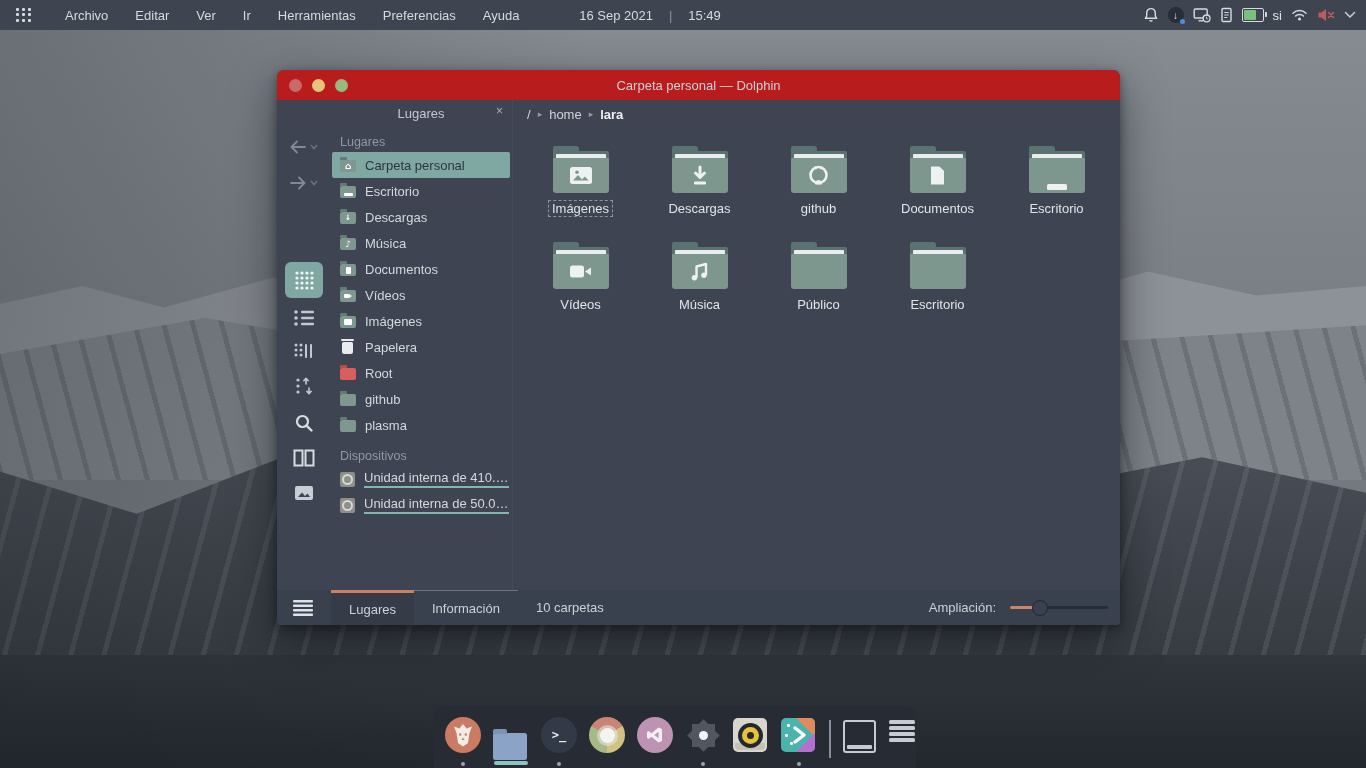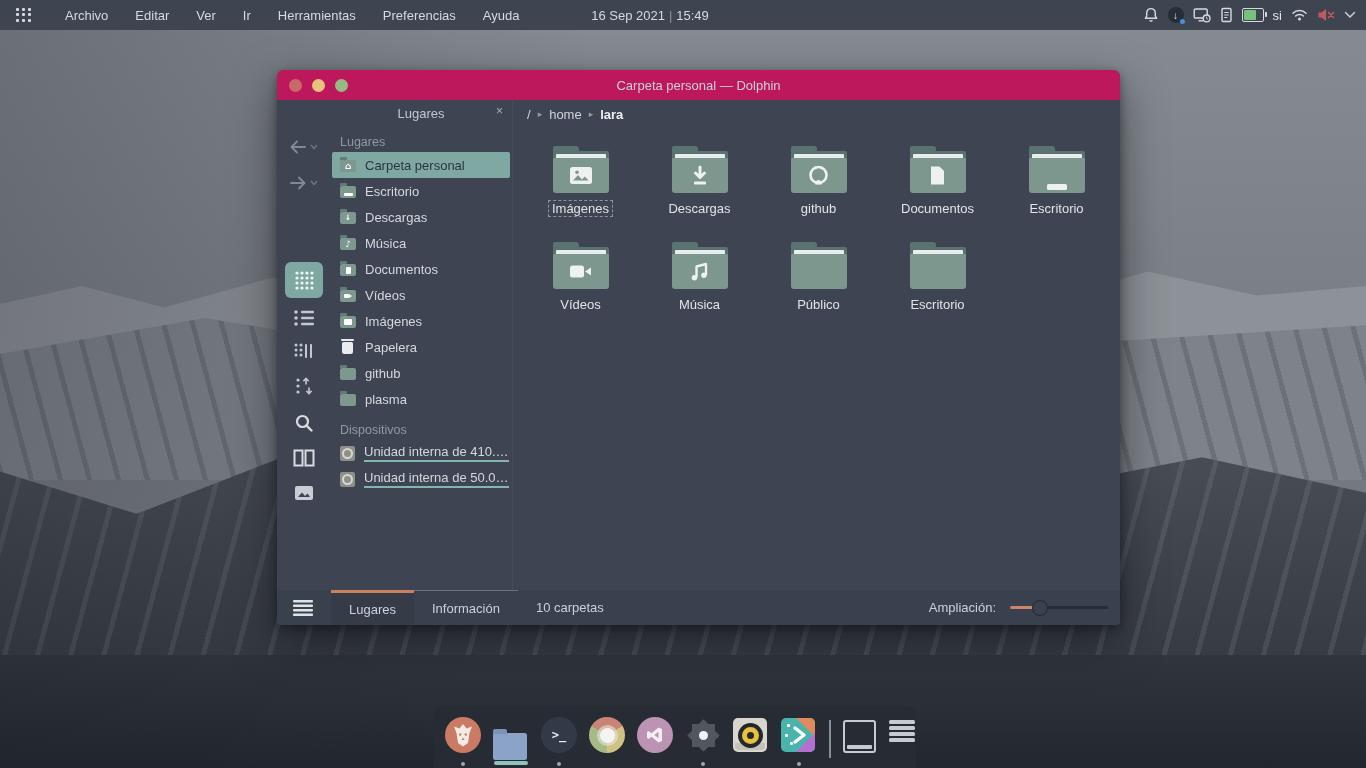--- a/index.html
+++ b/index.html
@@ -21,35 +21,35 @@
   .wp-bottom{position:absolute;left:0;right:0;top:655px;bottom:0;background:linear-gradient(#31363d,#22272e)}
   .wp-vignette{position:absolute;inset:0;background:linear-gradient(100deg,rgba(25,28,34,.25),rgba(0,0,0,0) 40%)}
 
   
   .topbar{position:absolute;left:0;top:0;right:0;height:30px;background:#3e4550;display:flex;align-items:center;z-index:30;color:#d5dae2;font-size:13px}
   .apps-grid{width:15px;height:15px;margin-left:16px;display:grid;grid-template-columns:repeat(3,1fr);gap:2.5px;cursor:pointer}
   .apps-grid i{width:3px;height:3px;background:#d5dae2;border-radius:1px}
   .menubar{display:flex;gap:27px;margin-left:34px}
   .menubar span{cursor:default}
   .clock{position:absolute;left:0;right:0;top:0;height:30px;display:flex;align-items:center;justify-content:center;gap:8px;pointer-events:none}
-  .clock .inner{display:flex;gap:4px;transform:translateX(-33px)}
+  .clock .inner{display:flex;gap:16px;transform:translateX(-33px)}
   .clock .sep{color:#8d939d}
   .tray{margin-left:auto;display:flex;align-items:center;gap:9px;margin-right:10px}
   .tray svg{display:block}
   .updates-badge{position:relative;width:16px;height:16px;border-radius:50%;background:#282e38;display:flex;align-items:center;justify-content:center;color:#e7ebf0;font-size:10px;font-weight:bold}
   .updates-badge em{position:absolute;right:-1px;bottom:-1px;width:5px;height:5px;border-radius:50%;background:#4a90d9}
   .battery{width:18px;height:10px;border:1.3px solid #d5dae2;border-radius:2px;position:relative;display:flex;align-items:center;padding:1px}
   .battery i{display:block;width:70%;height:100%;background:#79c07c;border-radius:1px}
   .battery::after{content:"";position:absolute;right:-4px;top:2.5px;width:2px;height:5px;background:#d5dae2;border-radius:0 1px 1px 0}
   .kbd{font-size:13px;color:#e2e6ec}
 
   
   .window{position:absolute;left:277px;top:70px;width:843px;height:555px;background:#3e4451;border-radius:7px 7px 4px 4px;
           box-shadow:0 16px 44px rgba(8,10,14,.5),0 3px 10px rgba(8,10,14,.4);z-index:20}
-  .titlebar{position:absolute;left:0;right:0;top:0;height:30px;background:#be185d;border-radius:7px 7px 0 0;display:flex;align-items:center}
+  .titlebar{position:absolute;left:0;right:0;top:0;height:30px;background:#b91c1c;border-radius:7px 7px 0 0;display:flex;align-items:center}
   .tl{width:13px;height:13px;border-radius:50%;margin-left:10px;cursor:pointer}
   .tl.red{background:#c96a6a;margin-left:12px}
   .tl.yellow{background:#e8c37c}
   .tl.green{background:#97ba82}
   .title{position:absolute;left:0;right:0;text-align:center;color:#ccd1d9;font-size:13px;pointer-events:none}
 
   
   .tstrip{position:absolute;left:0;top:30px;width:53px;bottom:35px}
   .tbtn{position:absolute;left:0;width:53px;height:30px;display:flex;align-items:center;justify-content:center;cursor:pointer}
   .viewbtn{position:absolute;left:8px;width:38px;height:36px;display:flex;align-items:center;justify-content:center;border-radius:6px;cursor:pointer}
@@ -378,20 +378,24 @@
         <span class="sf">
             <span class="img"></span>
           </span>
         <span>Imágenes</span>
       </div>
       <div class="place">
         <span class="trash"></span>
         <span>Papelera</span>
       </div>
       <div class="place">
+        <span class="sf root"></span>
+        <span>Root</span>
+      </div>
+      <div class="place">
         <span class="sf"></span>
         <span>github</span>
       </div>
       <div class="place">
         <span class="sf"></span>
         <span>plasma</span>
       </div>
 
       <div class="sect" style="margin-top:8px">Dispositivos</div>
       <div class="place">

